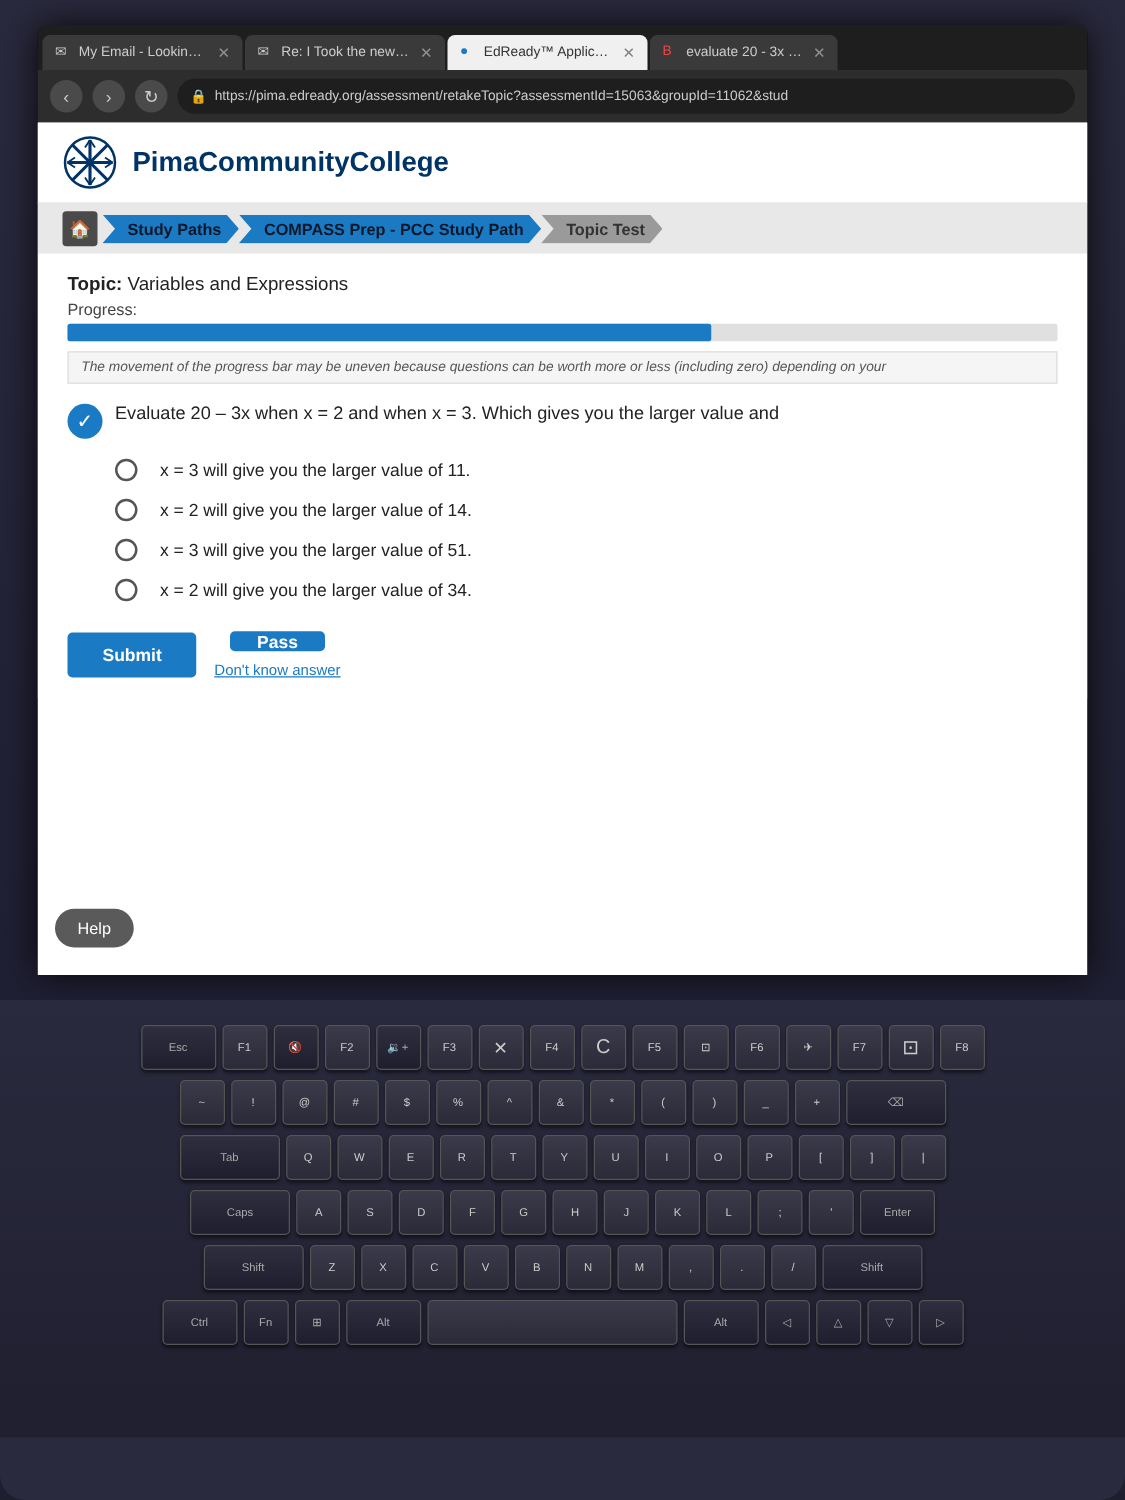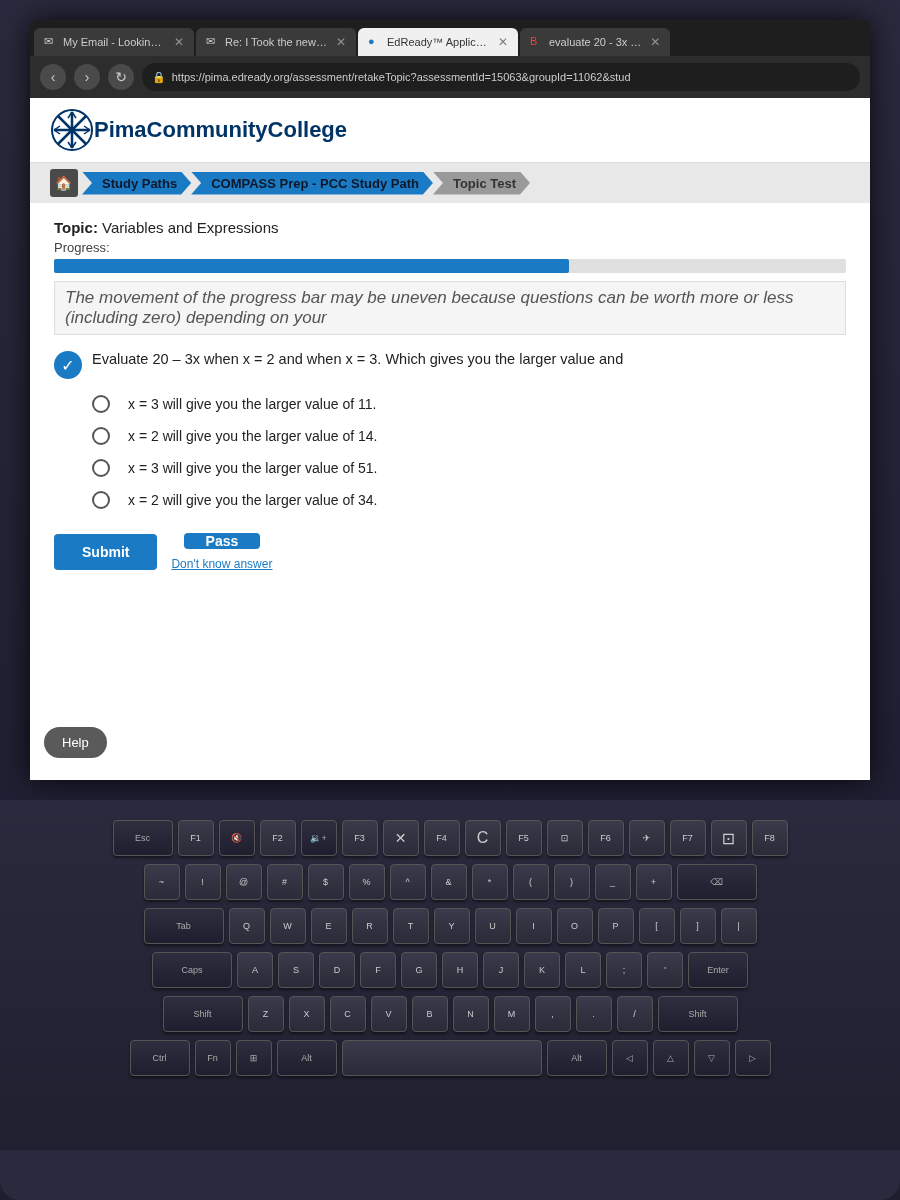--- a/index.html
+++ b/index.html
@@ -139,20 +139,21 @@
       overflow: hidden;
     }
 
     
     .pcc-header {
       background: #ffffff;
       border-bottom: 1px solid #ddd;
       padding: 10px 20px;
       display: flex;
       align-items: center;
+      gap: 12px;
     }
 
     .pcc-logo {
       display: flex;
       align-items: center;
       gap: 8px;
     }
 
     .pcc-snowflake {
       width: 44px;
@@ -242,21 +243,21 @@
     }
 
     .progress-bar-fill {
       height: 100%;
       background: #1a7bc4;
       border-radius: 2px;
       width: 65%;
     }
 
     .progress-note {
-      font-size: 17px;
+      font-size: 11px;
       font-style: italic;
       color: #555;
       background: #f5f5f5;
       border: 1px solid #ddd;
       padding: 6px 10px;
       margin-bottom: 14px;
     }
 
     
     .question-block {

